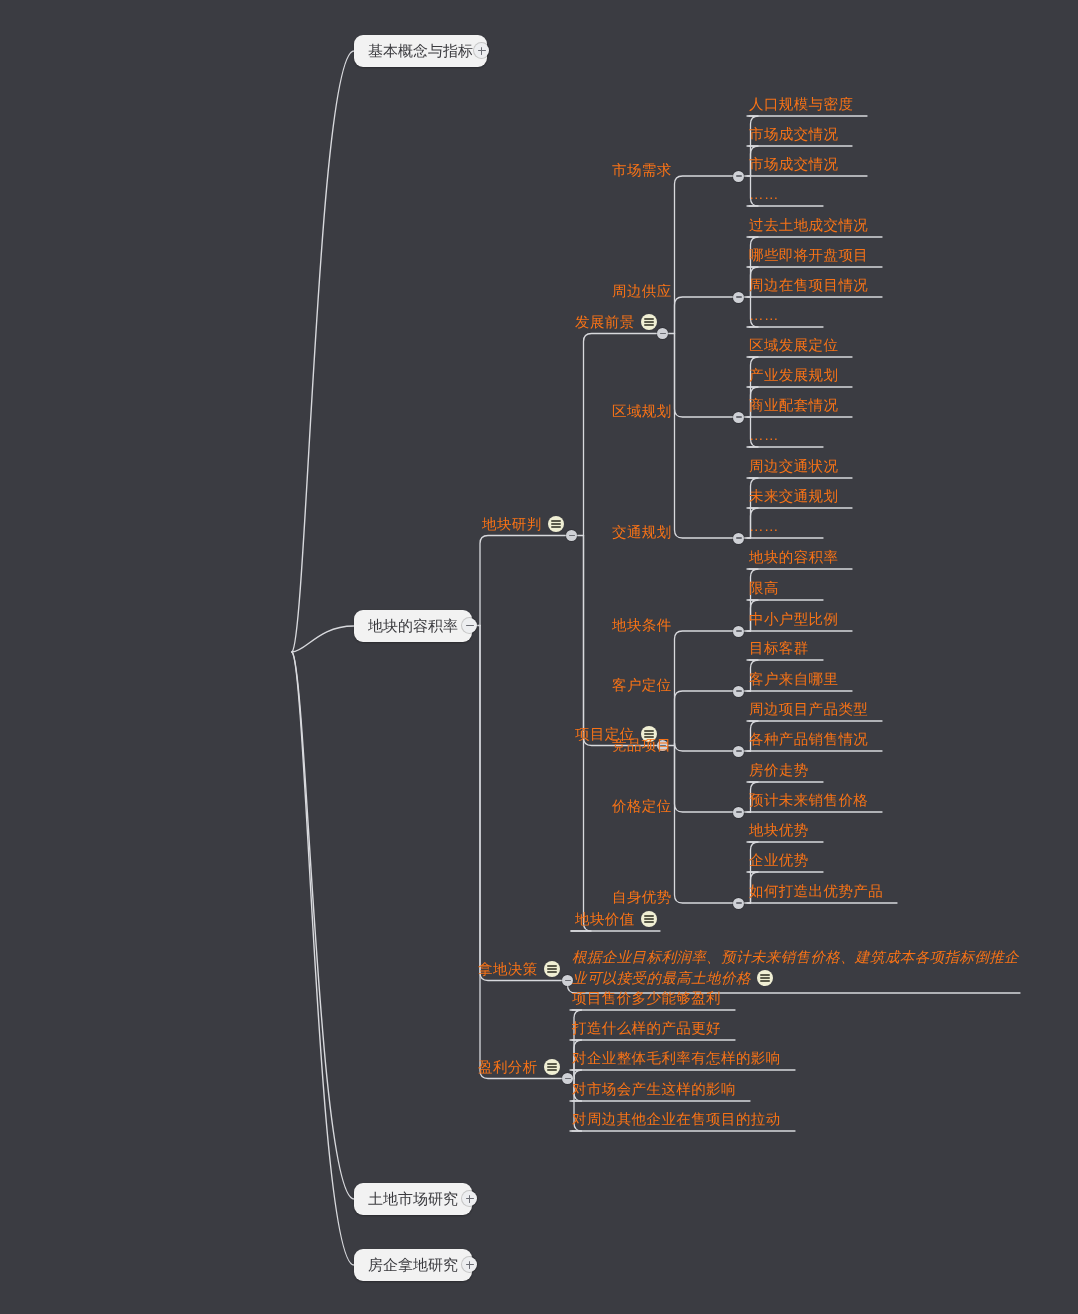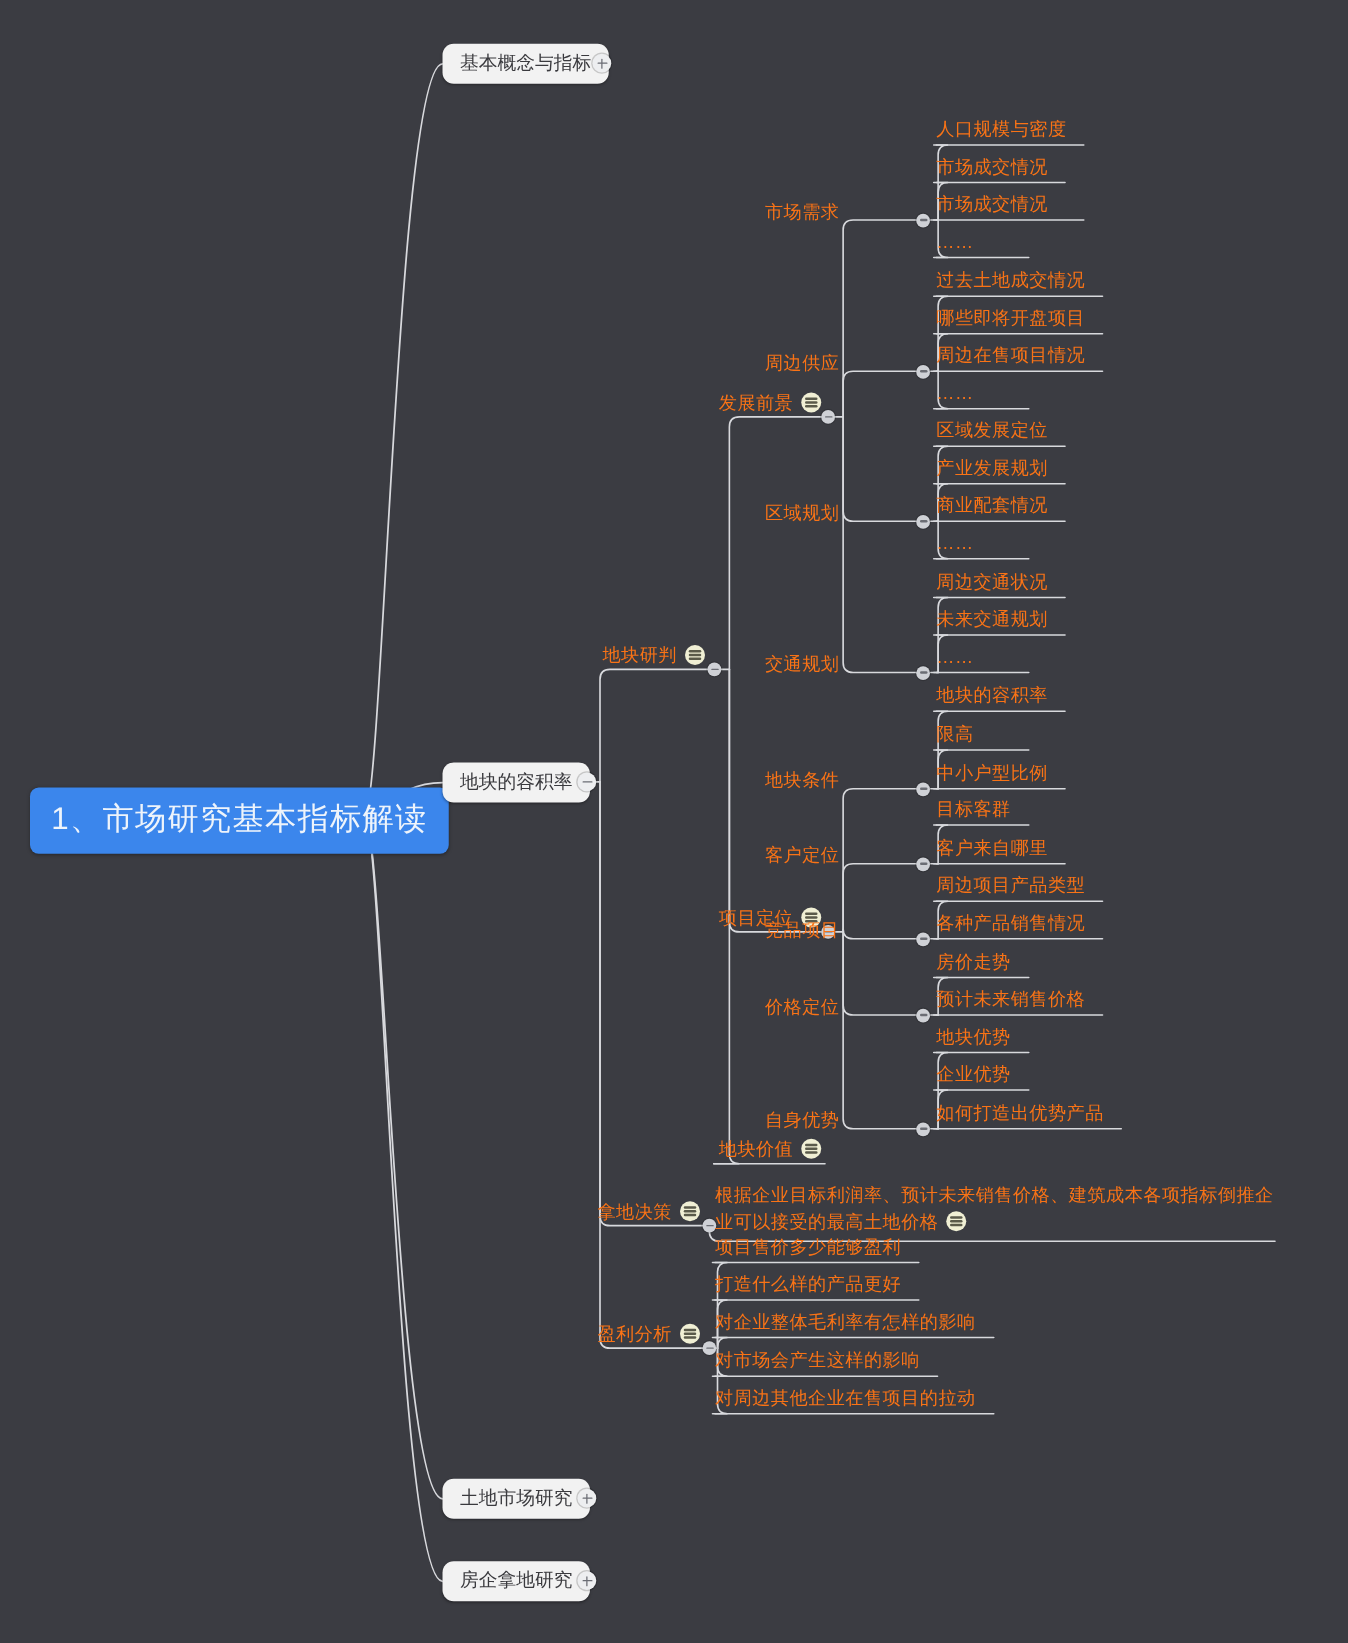--- a/index.html
+++ b/index.html
@@ -182,23 +182,20 @@
       <path d="M 574 1078.5 V 1078 Q 574 1070 582 1070 H 570" fill="none" stroke="#d8d9dd" stroke-width="1.3" stroke-linecap="round"></path>
       <path d="M 574 1078.5 V 1093 Q 574 1101 582 1101 H 570" fill="none" stroke="#d8d9dd" stroke-width="1.3" stroke-linecap="round"></path>
       <path d="M 574 1078.5 V 1123 Q 574 1131 582 1131 H 570" fill="none" stroke="#d8d9dd" stroke-width="1.3" stroke-linecap="round"></path>
       <path d="M 572 1010 H 735" fill="none" stroke="#d8d9dd" stroke-width="1.3" stroke-linecap="round"></path>
       <path d="M 572 1040 H 735" fill="none" stroke="#d8d9dd" stroke-width="1.3" stroke-linecap="round"></path>
       <path d="M 572 1070 H 795" fill="none" stroke="#d8d9dd" stroke-width="1.3" stroke-linecap="round"></path>
       <path d="M 572 1101 H 750" fill="none" stroke="#d8d9dd" stroke-width="1.3" stroke-linecap="round"></path>
       <path d="M 572 1131 H 795" fill="none" stroke="#d8d9dd" stroke-width="1.3" stroke-linecap="round"></path>
     </svg>
 
-  <div class="root-node" style="left:24px;top:630px;">
-    <span>1、市场研究基本指标解读</span>
-  </div>
 
   <div id="overlay">
       <div class="pill" style="left: 354px; top: 35px;"><span>基本概念与指标</span></div>
       <div class="toggle" style="left: 474px; top: 43px;">
         <b class="h"></b>
         <b class="v"></b>
       </div>
       <div class="pill" style="left: 354px; top: 610px;"><span>地块的容积率</span></div>
       <div class="toggle" style="left: 462px; top: 618px;">
         <b class="h"></b>
@@ -290,20 +287,20 @@
       </div>
       <div class="tnode" style="left: 749px; top: 763px;"><span class="lbl">房价走势</span></div>
       <div class="tnode" style="left: 749px; top: 793px;"><span class="lbl">预计未来销售价格</span></div>
       <div class="tnode" style="left: 612px; top: 890px;"><span class="lbl">自身优势</span></div>
       <div class="dot" style="left: 733px; top: 897.5px;">
         <b class="h" style="position:absolute;left:2.5px;right:2.5px;top:4.7px;height:1.4px;background:#6b6d74;border-radius:1px;"></b>
       </div>
       <div class="tnode" style="left: 749px; top: 823px;"><span class="lbl">地块优势</span></div>
       <div class="tnode" style="left: 749px; top: 853px;"><span class="lbl">企业优势</span></div>
       <div class="tnode" style="left: 749px; top: 884px;"><span class="lbl">如何打造出优势产品</span></div>
-      <div class="tnode wrap" style="left: 572px; width: 450px; top: 947px;"><span class="lbl">根据企业目标利润率、预计未来销售价格、建筑成本各项指标倒推企业可以接受的最高土地价格</span><span class="notes-badge"><i></i><i></i><i></i></span></div>
+      <div class="tnode wrap" style="left: 572px; width: 450px; top: 947px; font-style: italic;"><span class="lbl">根据企业目标利润率、预计未来销售价格、建筑成本各项指标倒推企业可以接受的最高土地价格</span><span class="notes-badge"><i></i><i></i><i></i></span></div>
       <div class="tnode" style="left: 572px; top: 991px;"><span class="lbl">项目售价多少能够盈利</span></div>
       <div class="tnode" style="left: 572px; top: 1021px;"><span class="lbl">打造什么样的产品更好</span></div>
       <div class="tnode" style="left: 572px; top: 1051px;"><span class="lbl">对企业整体毛利率有怎样的影响</span></div>
       <div class="tnode" style="left: 572px; top: 1082px;"><span class="lbl">对市场会产生这样的影响</span></div>
       <div class="tnode" style="left: 572px; top: 1112px;"><span class="lbl">对周边其他企业在售项目的拉动</span></div>
     </div>
 </div>
 
 </body></html>

